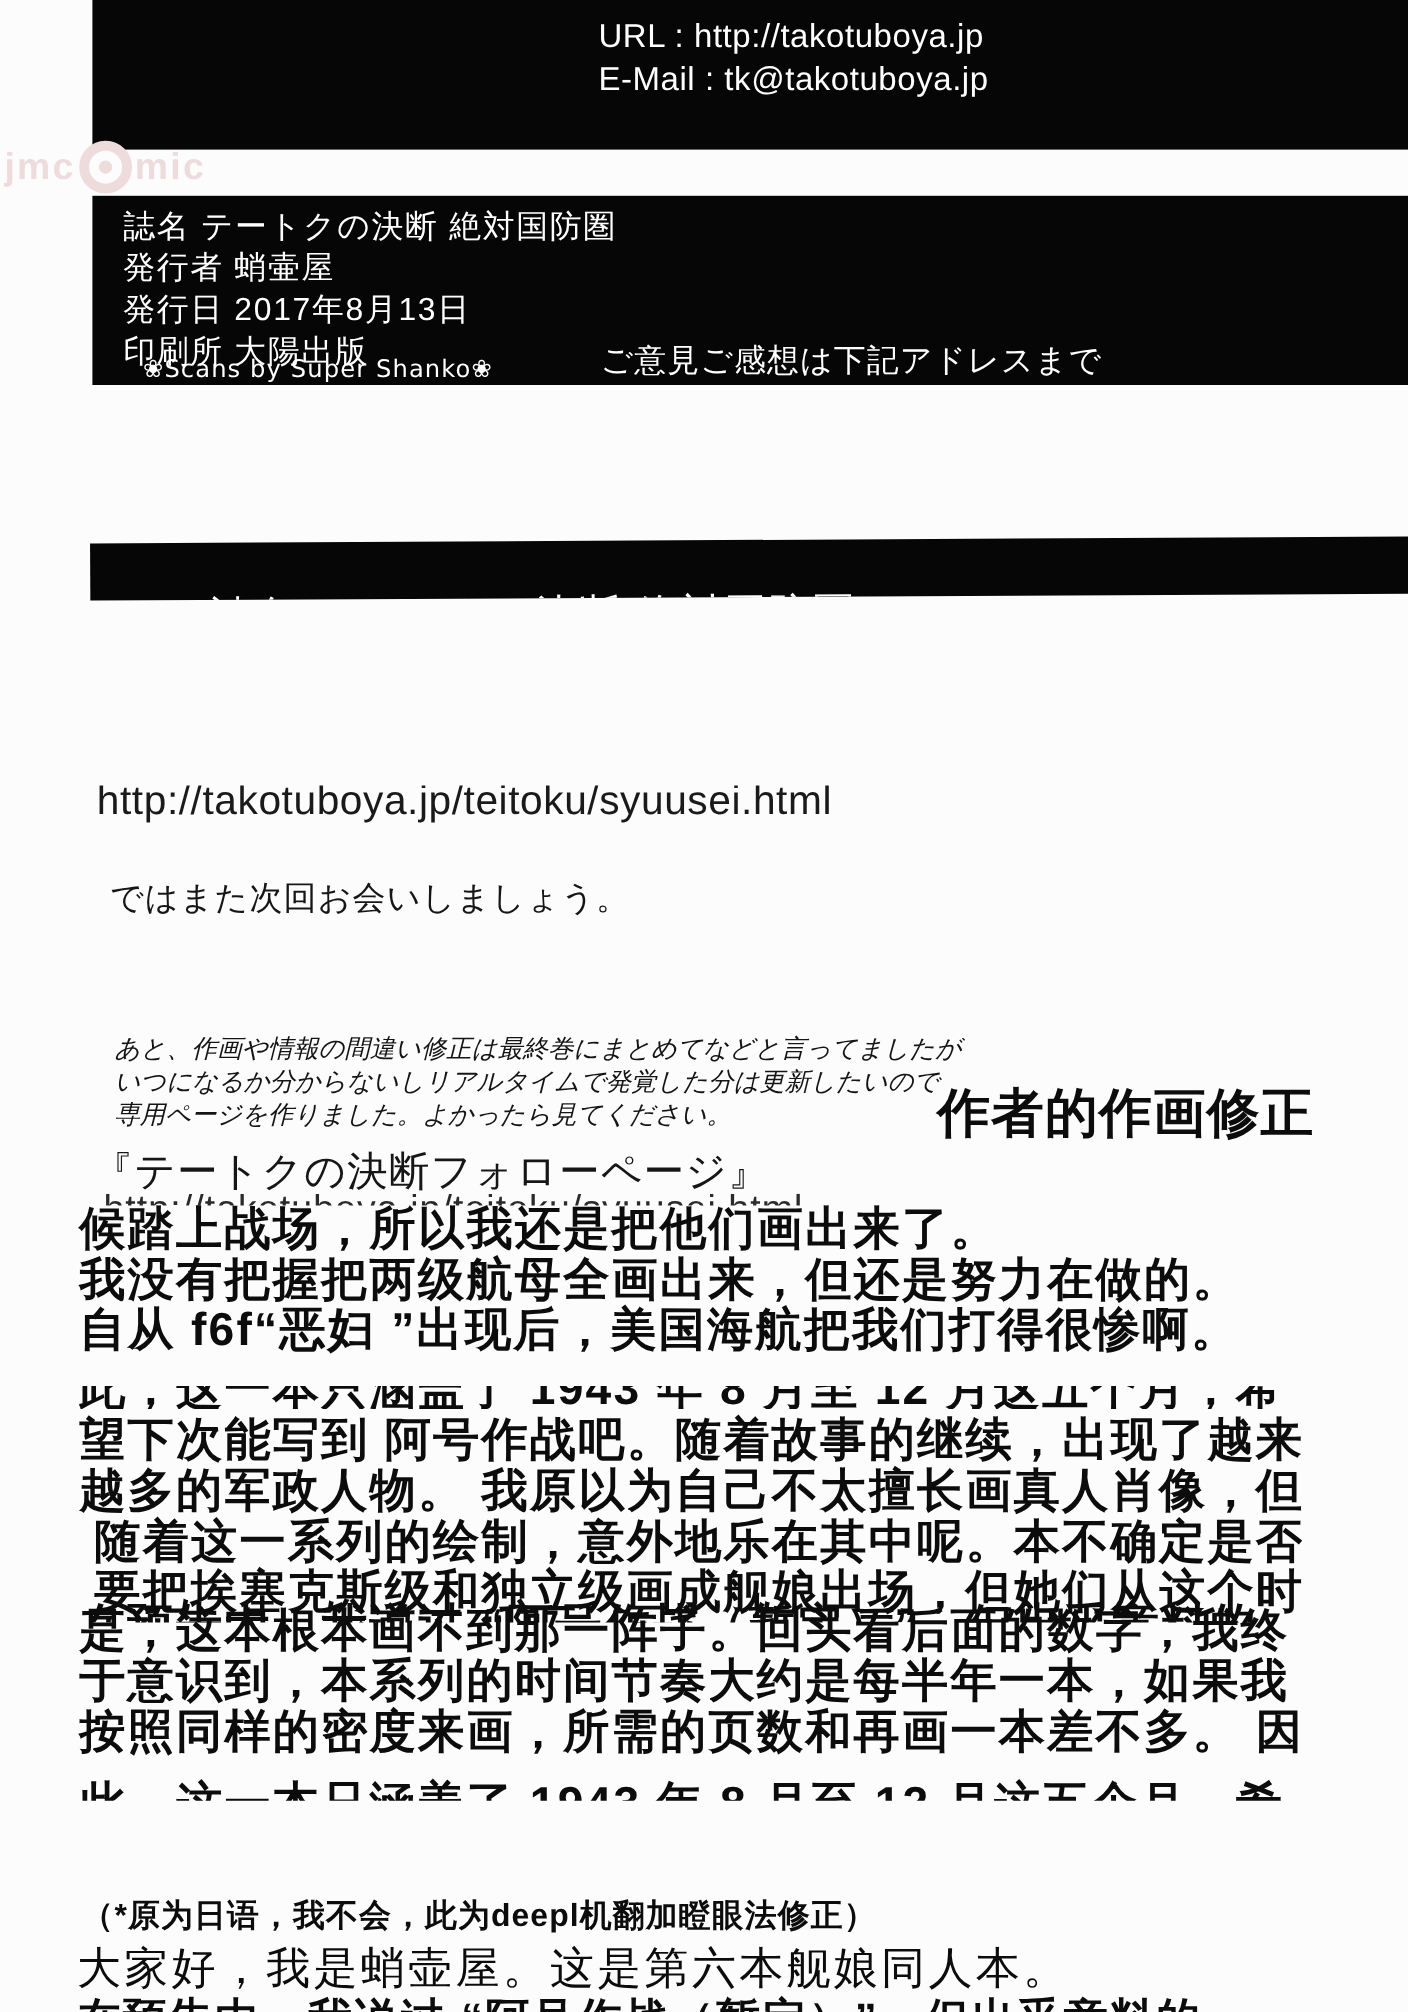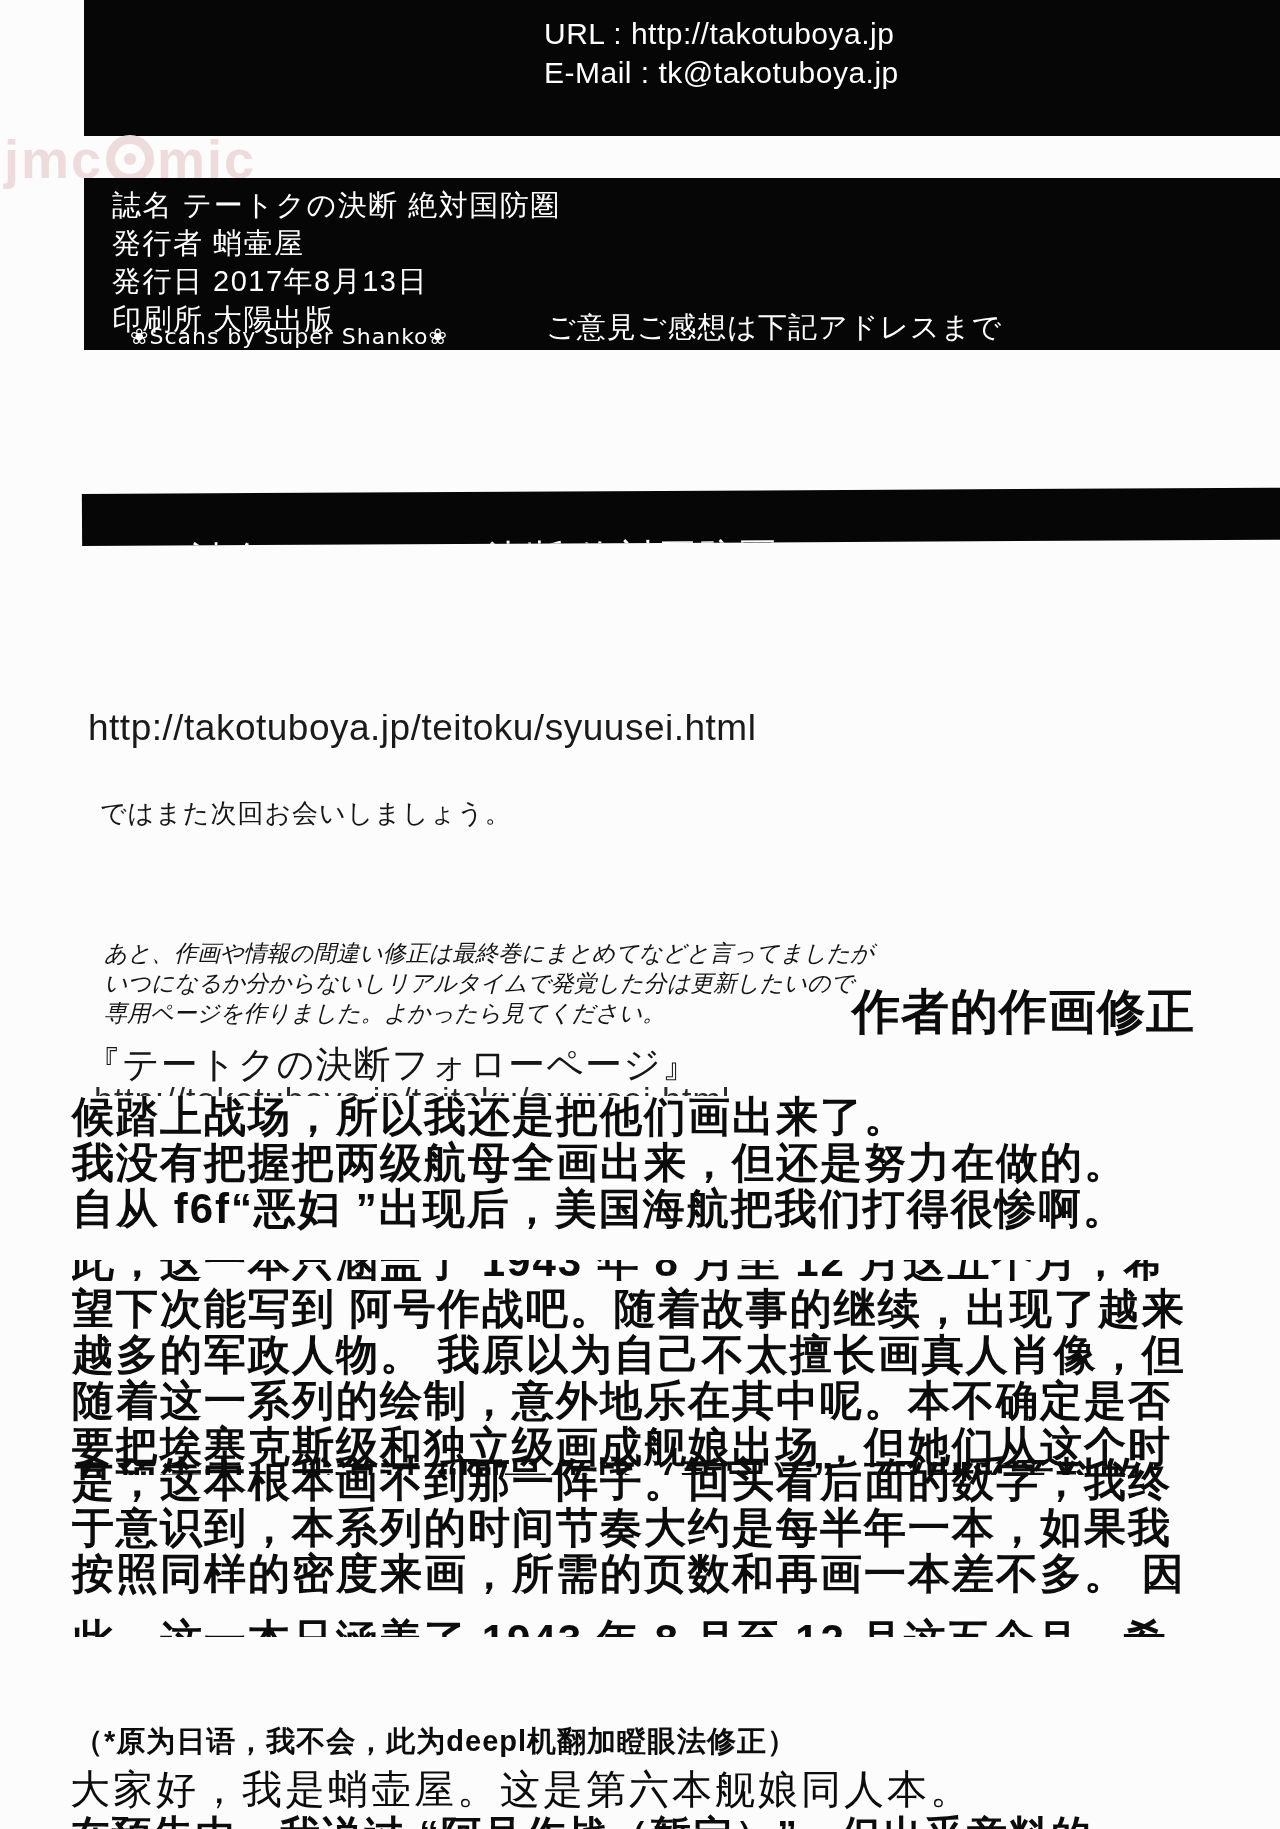--- a/index.html
+++ b/index.html
@@ -10,57 +10,57 @@
   }
   .abs{position:absolute;white-space:nowrap;}
 
   
   .topbar{position:absolute;left:84px;top:0;width:1196px;height:136px;background:#060606;padding-left:32px;}
   .topbar-lines{position:absolute;left:460px;top:14px;color:#fff;font-size:30px;line-height:39px;letter-spacing:.5px;}
   .corner-tick{position:absolute;left:140px;top:0;width:12px;height:5px;background:#060606;}
 
   
   .watermark{position:absolute;left:4px;top:128px;display:flex;align-items:center;
-    font-size:54px;font-weight:bold;color:#eedcdc;letter-spacing:2px;}
+    font-size:34px;font-weight:bold;color:#eedcdc;letter-spacing:2px;}
   .wm-logo{display:inline-block;width:30px;height:30px;border:9px solid #eedcdc;border-radius:50%;
     margin:0 3px;position:relative;}
   .wm-dot{position:absolute;left:9px;top:9px;width:12px;height:12px;border-radius:50%;background:#eedcdc;}
 
   
   .colophon{position:absolute;left:84px;top:178px;width:1196px;height:172px;background:#060606;color:#fff;}
   .cl{position:absolute;left:28px;font-size:29px;letter-spacing:1.5px;white-space:nowrap;}
   .scans{position:absolute;left:46px;top:146px;font-size:22px;letter-spacing:1px;white-space:nowrap;
     font-family:"DejaVu Sans",sans-serif;}
   .feedback{position:absolute;left:462px;top:130px;font-size:29px;letter-spacing:1px;white-space:nowrap;}
 
   
   .bar2{position:absolute;left:82px;top:494px;width:1200px;height:52px;background:#060606;
     transform:rotate(-0.3deg);transform-origin:left center;overflow:hidden;}
   .bar2-text{position:absolute;left:108px;top:42px;color:#fff;font-size:38px;letter-spacing:2px;white-space:nowrap;}
 
   
   .url1{position:absolute;left:88px;top:714px;width:830px;height:37px;overflow:hidden;}
   .url1 .t{display:block;margin-top:-7px;font-size:37px;letter-spacing:.5px;color:#1a1a1a;white-space:nowrap;}
 
-  .farewell{left:100px;top:796px;font-size:26px;letter-spacing:1px;color:#161616;}
+  .farewell{left:100px;top:796px;font-size:30px;letter-spacing:1px;color:#161616;}
 
   .jp-para{position:absolute;left:104px;top:938px;font-size:23px;line-height:30px;color:#141414;}
   .jp-para div{white-space:nowrap;font-style:italic;}
 
   .cn-heading{left:852px;top:980px;font-size:48px;font-weight:bold;letter-spacing:1px;color:#0c0c0c;}
 
   .follow-title{left:84px;top:1040px;font-size:37px;letter-spacing:1px;color:#161616;}
 
   
   .url2{position:absolute;left:94px;top:1080px;width:780px;height:16px;overflow:hidden;}
   .url2 .t{display:block;font-size:34px;letter-spacing:1px;color:#2a2a2a;white-space:nowrap;}
 
   .cnline{white-space:nowrap;font-weight:bold;font-size:42px;letter-spacing:2px;color:#0c0c0c;}
   .cn1{position:absolute;left:72px;top:1094px;line-height:46px;}
-  .cn2{position:absolute;left:72px;top:1286px;line-height:46px;}
+  .cn2{position:absolute;left:72px;top:1286px;line-height:46px;text-align:right;}
   .cn3{position:absolute;left:72px;top:1459px;line-height:46px;}
 
   
   .cn-sliver{position:absolute;left:72px;top:1260px;width:1190px;height:21px;overflow:hidden;}
   .cn-sliver .t{display:block;margin-top:-26px;}
   
   .cn-overlap{position:absolute;left:72px;top:1450px;width:1190px;height:25px;overflow:hidden;}
   
   .cn-last{position:absolute;left:72px;top:1612px;width:1190px;height:25px;overflow:hidden;}
 

